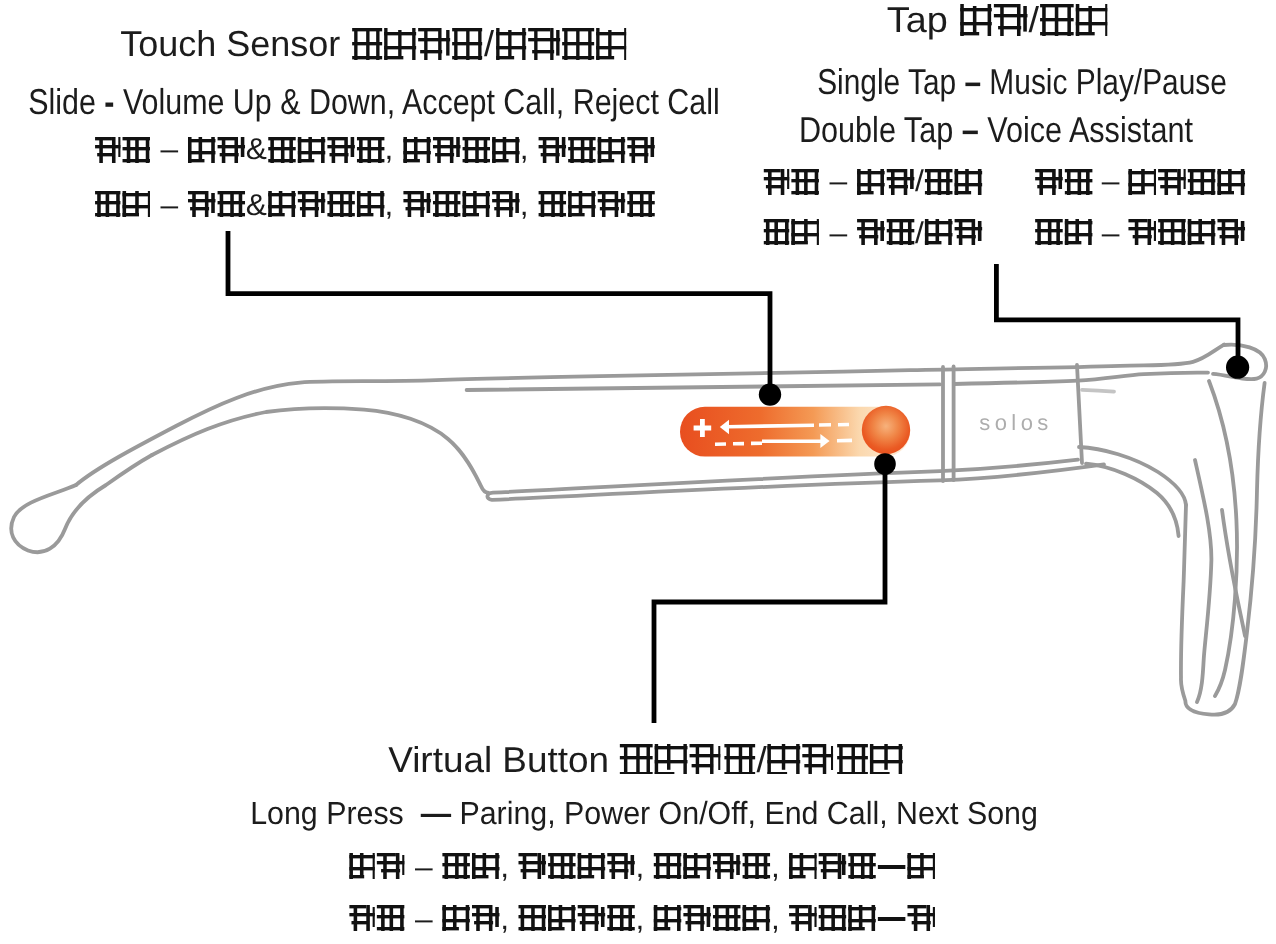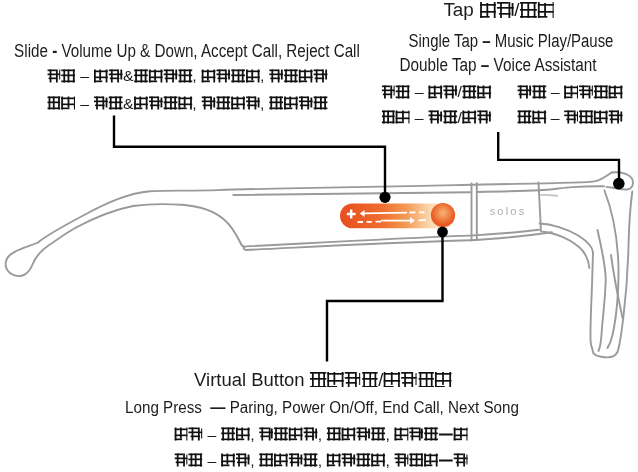--- a/index.html
+++ b/index.html
@@ -112,20 +112,21 @@
   </g>
   <g fill="#000">
     <circle cx="385" cy="197.3" r="5.6"></circle>
     <circle cx="618.8" cy="183.6" r="5.8"></circle>
     <circle cx="442.5" cy="232" r="5.4"></circle>
   </g>
 
   <text x="508" y="215" font-family="Liberation Sans, sans-serif" font-size="11" letter-spacing="2.2" fill="#adadad" text-anchor="middle">solos</text>
 </svg>
 
+<div class="line" id="L1" style="left:187px;top:22px;font-size:18px;transform:translate(-50%,-50%);">Touch Sensor <i class="cj"></i><i class="cj v2"></i><i class="cj v3"></i><i class="cj"></i>/<i class="cj v2"></i><i class="cj v3"></i><i class="cj"></i><i class="cj v2"></i></div>
 <div class="line" id="L2" style="left:187px;top:51px;font-size:18px;transform:translate(-50%,-50%) scaleX(0.845);">Slide <b>-</b> Volume Up &amp; Down, Accept Call, Reject Call</div>
 <div class="line" id="L3" style="left:187px;top:75px;font-size:15px;transform:translate(-50%,-50%) scaleX(1.056);"><i class="cj v3"></i><i class="cj"></i> – <i class="cj v2"></i><i class="cj v3"></i>&amp;<i class="cj"></i><i class="cj v2"></i><i class="cj v3"></i><i class="cj"></i>, <i class="cj v2"></i><i class="cj v3"></i><i class="cj"></i><i class="cj v2"></i>, <i class="cj v3"></i><i class="cj"></i><i class="cj v2"></i><i class="cj v3"></i></div>
 <div class="line" id="L4" style="left:187px;top:102.5px;font-size:15px;transform:translate(-50%,-50%) scaleX(1.056);"><i class="cj"></i><i class="cj v2"></i> – <i class="cj v3"></i><i class="cj"></i>&amp;<i class="cj v2"></i><i class="cj v3"></i><i class="cj"></i><i class="cj v2"></i>, <i class="cj v3"></i><i class="cj"></i><i class="cj v2"></i><i class="cj v3"></i>, <i class="cj"></i><i class="cj v2"></i><i class="cj v3"></i><i class="cj"></i></div>
 
 <div class="line" id="R1" style="left:499px;top:10px;font-size:18px;transform:translate(-50%,-50%) scaleX(1.05);">Tap <i class="cj v2"></i><i class="cj v3"></i>/<i class="cj"></i><i class="cj v2"></i></div>
 <div class="line" id="R2" style="left:511px;top:41px;font-size:18px;transform:translate(-50%,-50%) scaleX(0.83);">Single Tap <b>–</b> Music Play/Pause</div>
 <div class="line" id="R3" style="left:498px;top:65.4px;font-size:18px;transform:translate(-50%,-50%) scaleX(0.85);">Double Tap <b>–</b> Voice Assistant</div>
 <div class="line" id="R4" style="left:502px;top:91px;font-size:15px;transform:translate(-50%,-50%) scaleX(1.06);"><i class="cj v3"></i><i class="cj"></i> – <i class="cj v2"></i><i class="cj v3"></i>/<i class="cj"></i><i class="cj v2"></i><span style="display:inline-block;width:24px"></span><i class="cj v3"></i><i class="cj"></i> – <i class="cj v2"></i><i class="cj v3"></i><i class="cj"></i><i class="cj v2"></i></div>
 <div class="line" id="R5" style="left:502px;top:116.5px;font-size:15px;transform:translate(-50%,-50%) scaleX(1.06);"><i class="cj"></i><i class="cj v2"></i> – <i class="cj v3"></i><i class="cj"></i>/<i class="cj v2"></i><i class="cj v3"></i><span style="display:inline-block;width:24px"></span><i class="cj"></i><i class="cj v2"></i> – <i class="cj v3"></i><i class="cj"></i><i class="cj v2"></i><i class="cj v3"></i></div>
 

